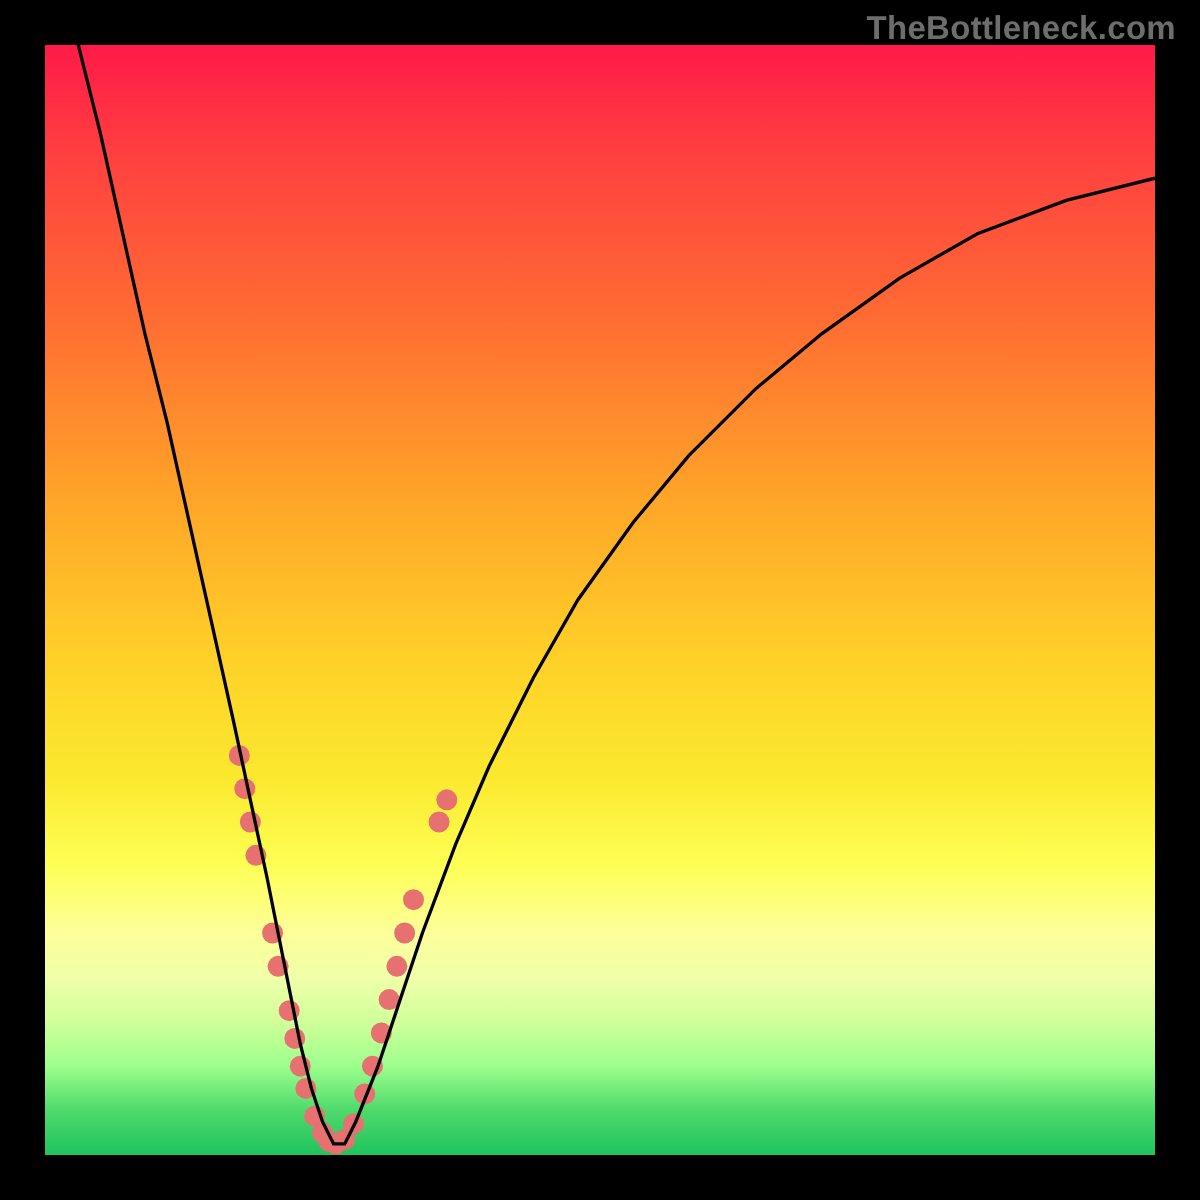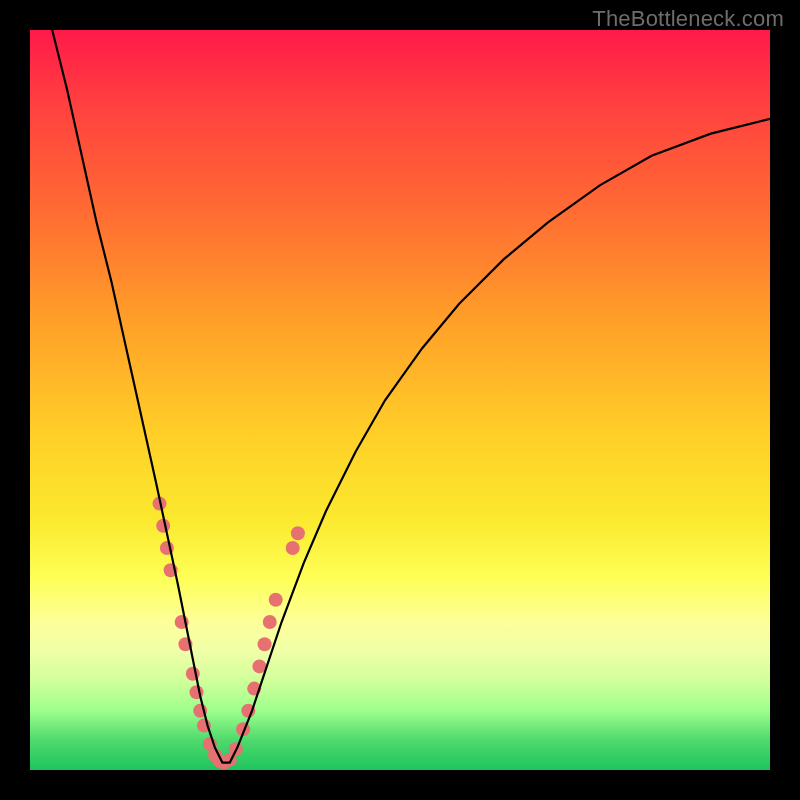--- a/index.html
+++ b/index.html
@@ -40,21 +40,21 @@
       #1ec45e 100%
     );
   }
   .watermark {
     position: absolute;
     top: 6px;
     right: 16px;
     color: #6d6d6d;
     font-size: 22px;
     letter-spacing: 0.2px;
-    font-weight: 400;
+    font-weight: 700;
     user-select: none;
   }
   svg.curve {
     position: absolute;
     left: 0;
     top: 0;
     width: 740px;
     height: 740px;
   }
 </style>

